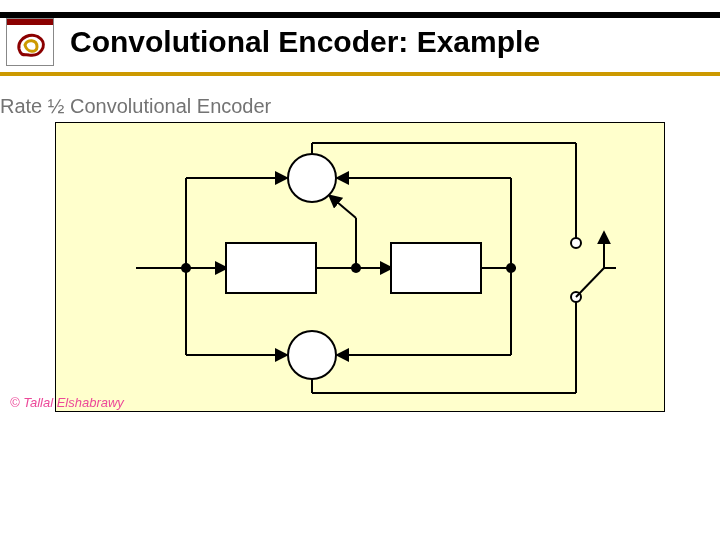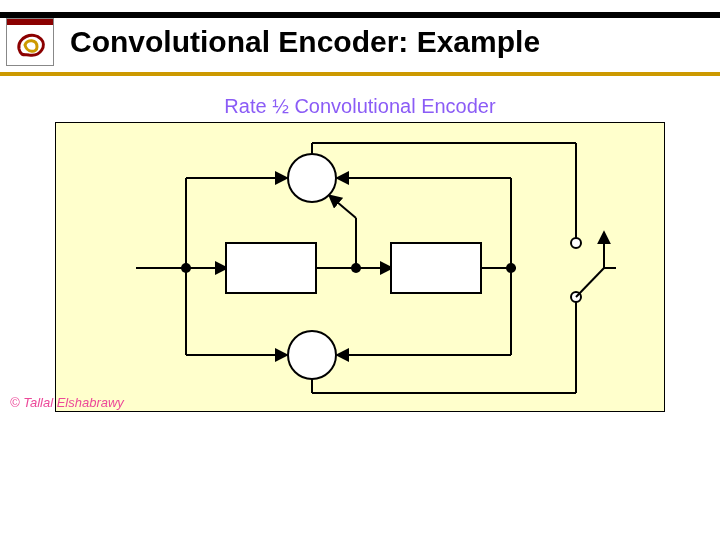--- a/index.html
+++ b/index.html
@@ -49,23 +49,23 @@
     top: 72px;
     width: 720px;
     height: 4px;
     background: #cc9900;
   }
   .subtitle {
     position: absolute;
     left: 0;
     top: 95px;
     width: 720px;
-    text-align: center;
+    text-align: left;
     font-size: 20px;
-    color: #8b5cf6;
+    color: #737373;
   }
   .diagram-box {
     position: absolute;
     left: 55px;
     top: 122px;
     width: 610px;
     height: 290px;
     background: #ffffcc;
     border: 1px solid #000;
     box-sizing: border-box;

